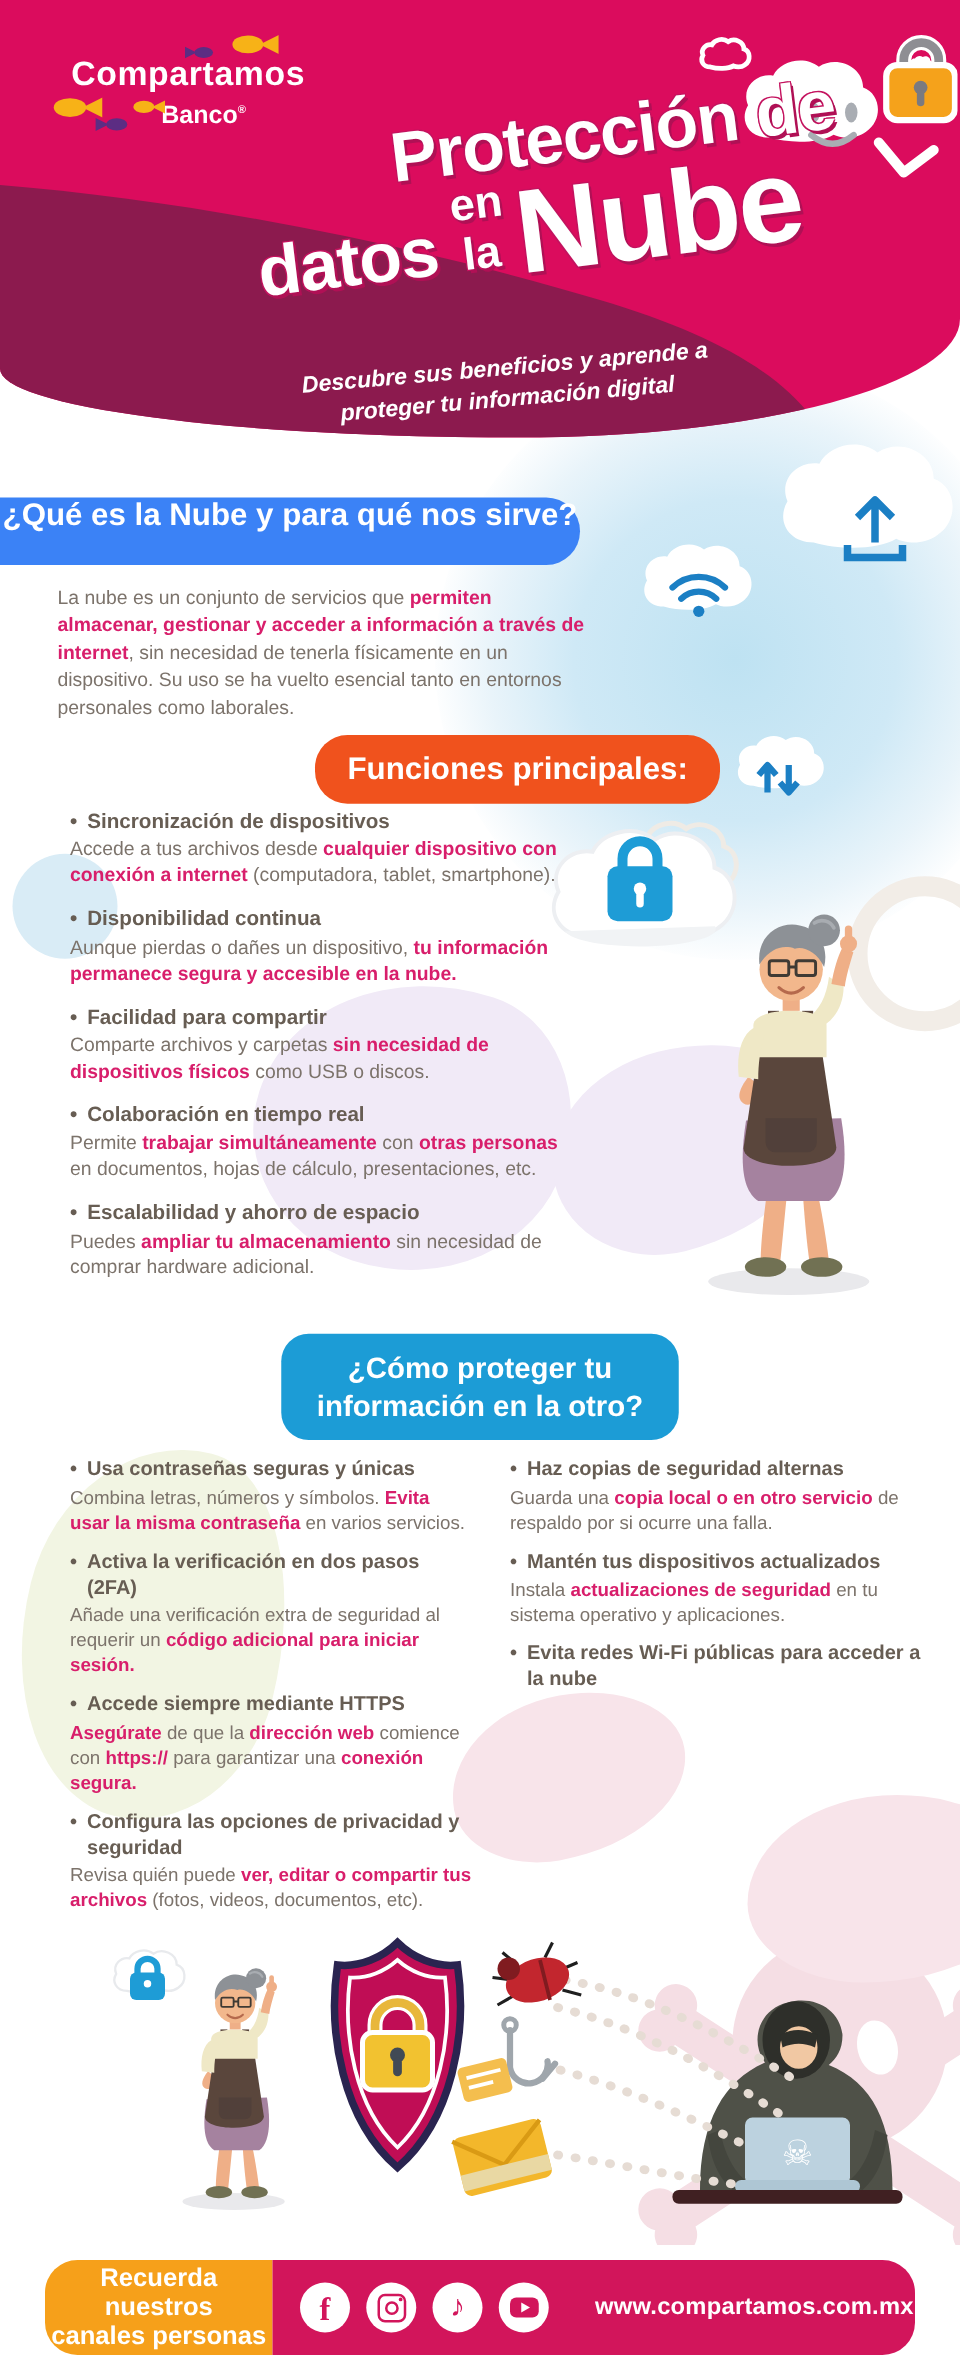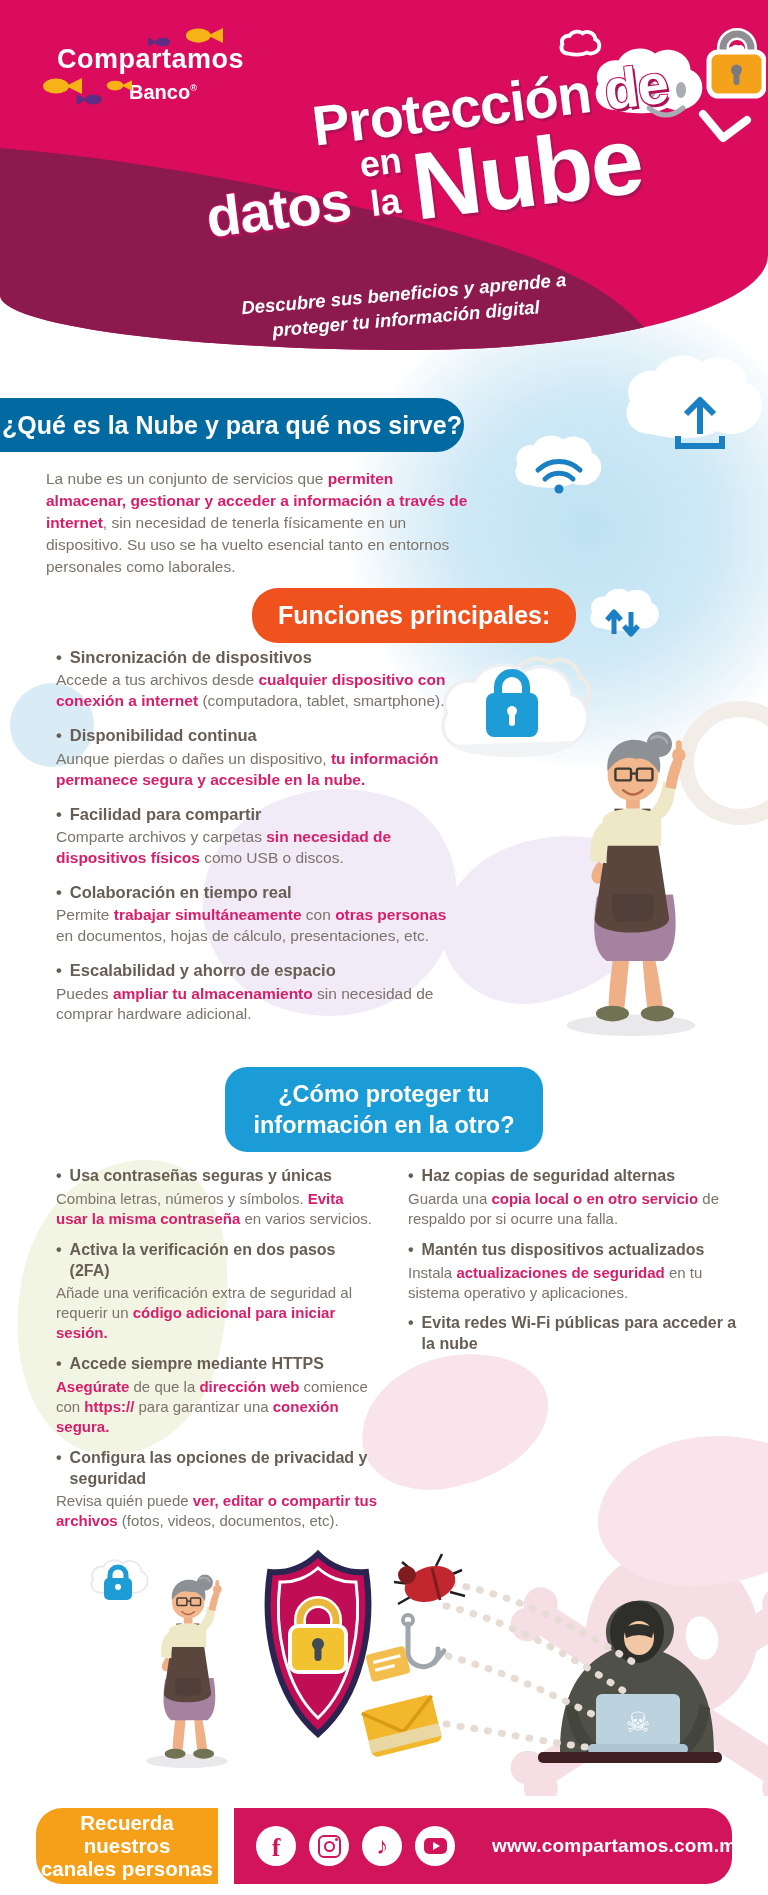--- a/index.html
+++ b/index.html
@@ -25,23 +25,23 @@
   .ht-la{font-size:36px;}
   .ht-nube{font-size:95px;line-height:.8;margin-left:4px;letter-spacing:-2px;}
   .hero-sub{position:absolute;left:205px;top:282px;width:400px;transform:rotate(-5deg);
       color:#fff;font-weight:bold;font-style:italic;font-size:18.5px;text-align:center;line-height:1.35;z-index:4;}
   .mascot{position:absolute;right:2px;top:16px;z-index:4;}
   
   .sec-what{position:relative;}
   .glow{position:absolute;right:-60px;top:-110px;width:480px;height:480px;border-radius:50%;
         background:radial-gradient(circle,#BEE2F2 0%,#CFE9F6 38%,#E9F4FA 58%,rgba(255,255,255,0) 72%);z-index:0;}
   .clouds-svg{position:absolute;right:0;top:-48px;z-index:1;}
-  .banner-what{position:relative;margin-top:48px;width:464px;height:54px;background:#0369a1;
+  .banner-what{position:relative;margin-top:48px;width:464px;height:54px;background:#3b82f6;
         border-radius:0 30px 30px 0;color:#fff;font-weight:bold;font-size:25px;
-        display:flex;align-items:center;justify-content:center;z-index:2;}
+        display:flex;justify-content:center;z-index:2;}
   .para{position:relative;margin:16px 0 0 46px;width:430px;font-size:15.5px;line-height:1.42;color:#7C736B;z-index:2;}
   .hl{color:#D81E6B;font-weight:bold;}
   
   .banner-funciones{margin:10px 0 0 252px;display:inline-block;background:#F0521D;color:#fff;
         font-weight:bold;font-size:25px;padding:13px 26px;border-radius:26px;position:relative;z-index:2;}
   .sec-funciones{position:relative;padding:4px 0 0 56px;min-height:400px;}
   .deco{position:absolute;z-index:0;}
   .circle-blue{left:10px;top:40px;width:84px;height:84px;border-radius:50%;background:#D9ECF6;}
   .blob-lav1{left:205px;top:140px;width:250px;height:235px;background:#F1EAF7;
         border-radius:62% 38% 55% 45%/55% 48% 52% 45%;transform:rotate(18deg);}
@@ -68,21 +68,21 @@
   .sec-protect .item-title{font-size:16px;}
   .blob-green{left:18px;top:-10px;width:210px;height:300px;background:#F2F5E3;
         border-radius:55% 45% 48% 52%/45% 60% 40% 55%;transform:rotate(14deg);}
   .blob-pink1{left:360px;top:190px;width:190px;height:130px;background:#F8E4EA;
         border-radius:52% 48% 60% 40%/58% 45% 55% 42%;transform:rotate(-10deg);}
   .blob-pink2{right:-60px;top:270px;width:230px;height:150px;background:#F8E4EA;
         border-radius:52% 48% 60% 40%/58% 45% 55% 42%;}
   
   .sec-illus{position:relative;height:250px;margin-top:4px;z-index:0;}
   
-  .footer-band{display:flex;margin:12px 36px 0;height:76px;border-radius:26px;overflow:hidden;position:relative;z-index:2;gap:16px;}
+  .footer-band{display:flex;margin:12px 36px 0;height:76px;border-radius:26px;overflow:hidden;position:relative;z-index:2;}
   .fb-orange{flex:none;width:182px;background:#F6A01A;color:#fff;font-weight:bold;font-size:20.5px;
         line-height:1.1;display:flex;align-items:center;justify-content:center;text-align:center;}
   .fb-pink{flex:1;background:#D2155B;display:flex;align-items:center;padding-left:22px;gap:13px;}
   .soc{width:40px;height:40px;border-radius:50%;background:#fff;display:flex;align-items:center;justify-content:center;
        position:relative;cursor:pointer;}
   .soc .fbf{color:#D2155B;font-weight:bold;font-size:26px;font-family:"Liberation Serif",serif;margin-top:4px;}
   .ig-box{width:19px;height:19px;border:2.4px solid #D2155B;border-radius:6px;position:relative;}
   .ig-box::before{content:"";position:absolute;left:4px;top:4px;width:7px;height:7px;border:2.4px solid #D2155B;border-radius:50%;}
   .ig-box::after{content:"";position:absolute;right:1px;top:1px;width:3px;height:3px;border-radius:50%;background:#D2155B;}
   .tiktok-note{color:#D2155B;font-weight:bold;font-size:24px;}

